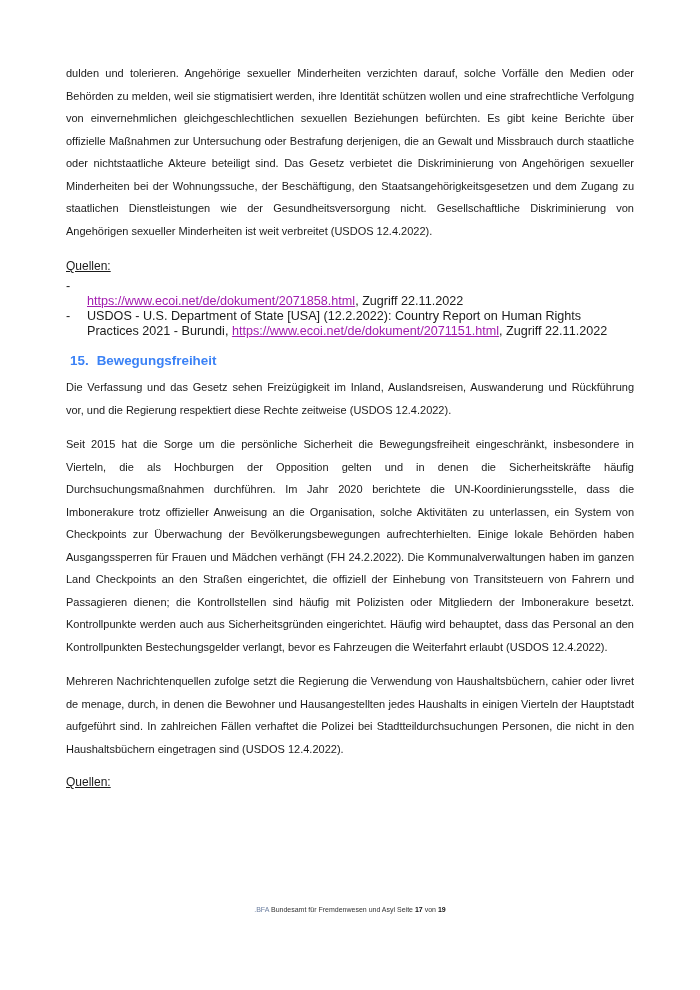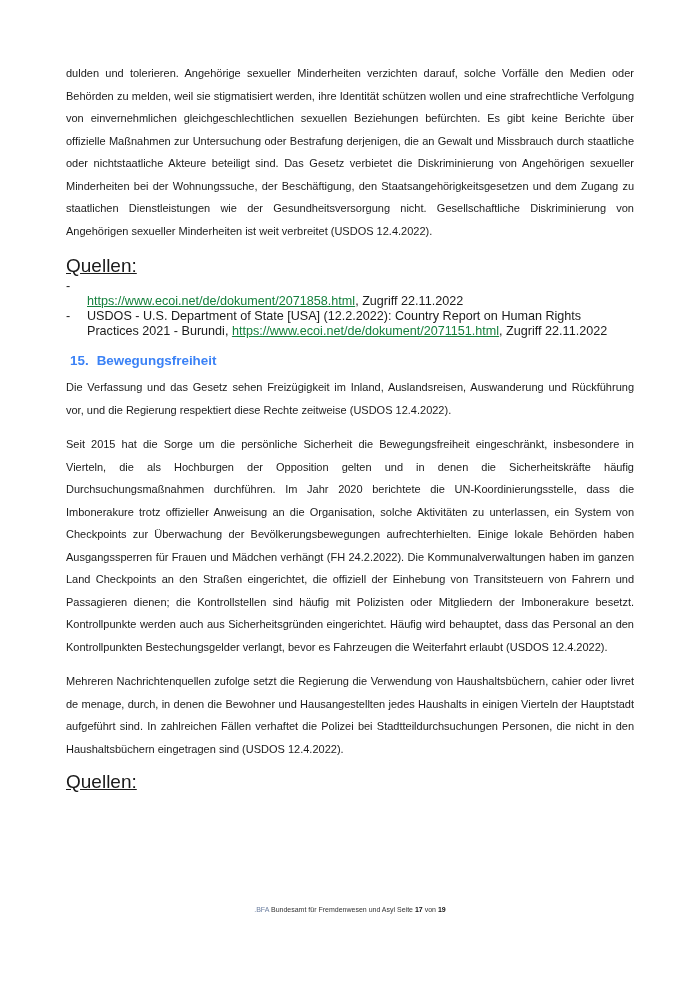--- a/index.html
+++ b/index.html
@@ -23,21 +23,21 @@
     }
     .para {
       font-size: 11px;
       line-height: 22.5px;
       text-align: justify;
       margin: 0;
       text-align-last: left;
     }
     .p1 { margin-top: 0; }
     .sources-label {
-      font-size: 19px;
+      font-size: 12px;
       text-decoration: underline;
       margin: 0;
       line-height: 20px;
     }
     .sources-list {
       list-style: none;
       margin: 3px 0 0 0;
       padding: 0;
       font-size: 12.6px;
       line-height: 15px;
@@ -45,21 +45,21 @@
     .sources-list li {
       position: relative;
       padding-left: 21px;
     }
     .sources-list li .dash {
       position: absolute;
       left: 0;
       top: 0;
     }
     .sources-list a {
-      color: #15803d;
+      color: #a21caf;
       text-decoration: underline;
     }
     .heading {
       font-size: 13.4px;
       font-weight: bold;
       color: #3b82f6;
       margin: 0;
       padding-left: 4px;
       line-height: 20px;
     }

